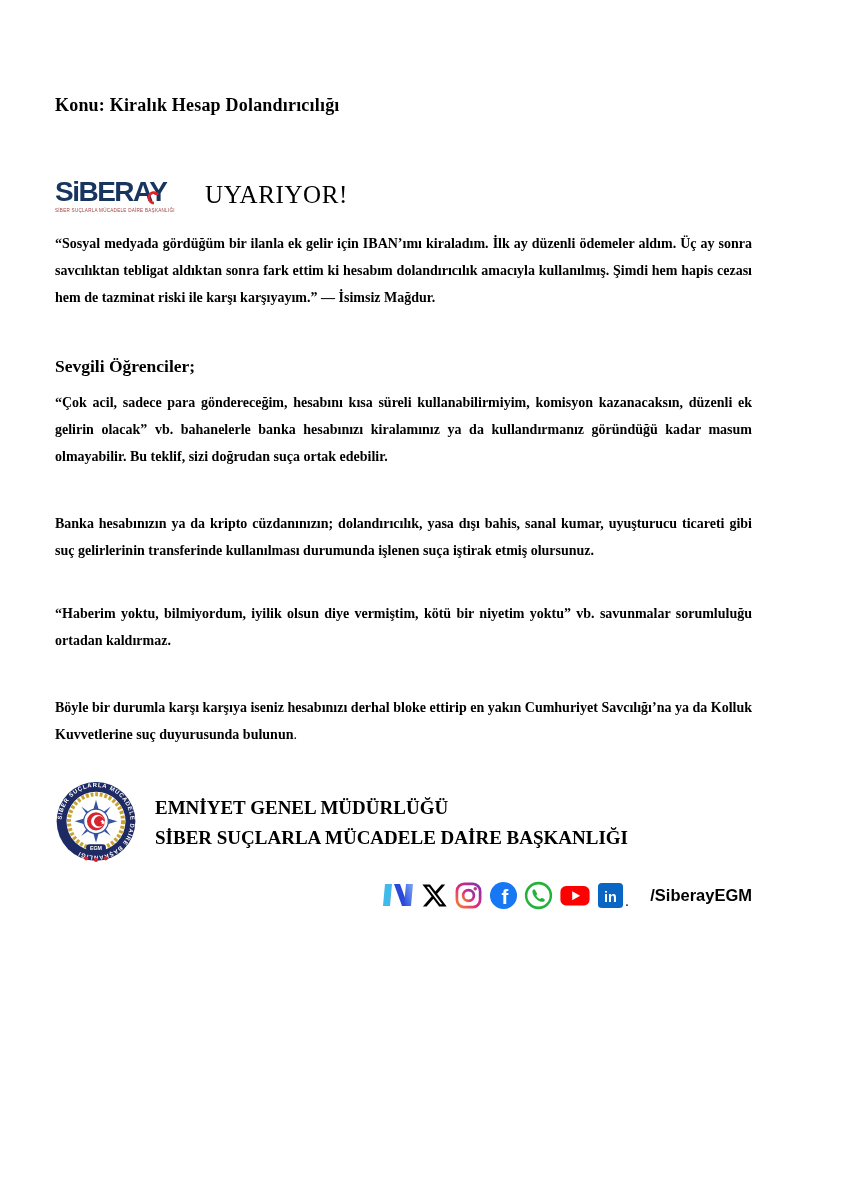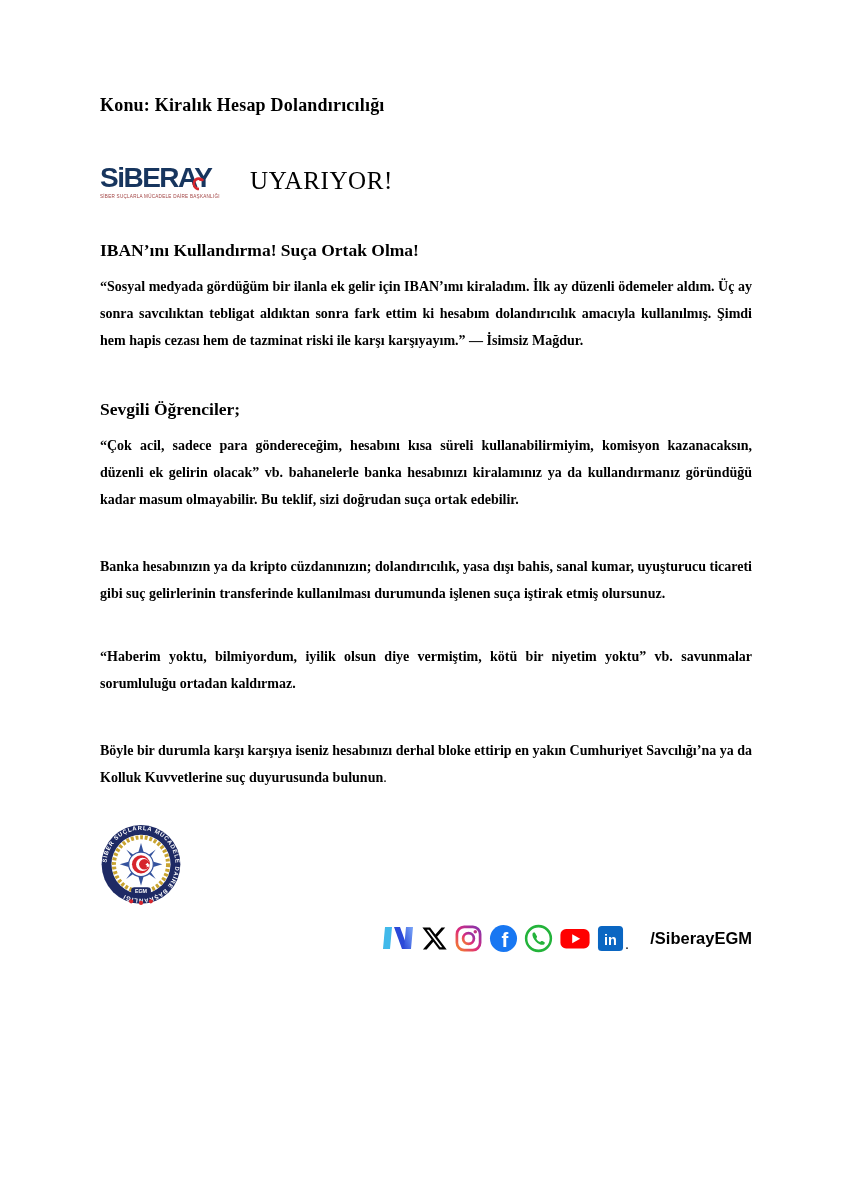--- a/index.html
+++ b/index.html
@@ -6,28 +6,28 @@
   body {
     width: 849px; height: 1200px;
     background: #ffffff;
     color: #000;
     font-family: "Liberation Serif", serif;
     overflow: hidden;
   }
   .page {
     box-sizing: border-box;
     width: 849px; height: 1200px;
-    padding: 95px 97px 0 100px;
+    padding: 95px 97px 0 55px;
   }
   .subject {
     font-size: 18px; font-weight: bold;
     letter-spacing: 0.2px;
   }
   .logo-row {
-    margin-top: 42px;
+    margin-top: 56px;
     display: flex; align-items: center; gap: 24px;
   }
   .warning-label {
     font-size: 25px; font-weight: normal; letter-spacing: 0.6px;
   }
   .headline {
     margin-top: 36px;
     font-size: 17.5px; font-weight: bold;
   }
   .para {
@@ -77,21 +77,20 @@
 
       <g>
         <path d="M 99 31 a 5.2 5.2 0 1 1 4.2 -8.3" fill="none" stroke="#D6252C" stroke-width="2.6"></path>
         <circle cx="100.5" cy="21.5" r="1.6" fill="#D6252C"></circle>
       </g>
       <text x="0" y="40" font-family="Liberation Sans, sans-serif" font-size="4.6" letter-spacing="0.25" fill="#A04040">SİBER SUÇLARLA MÜCADELE DAİRE BAŞKANLIĞI</text>
     </svg>
     <div class="warning-label">UYARIYOR!</div>
   </div>
 
-  <div class="headline">IBAN’ını Kullandırma! Suça Ortak Olma!</div>
 
   <p class="para">“Sosyal medyada gördüğüm bir ilanla ek gelir için IBAN’ımı kiraladım. İlk ay düzenli ödemeler aldım. Üç ay sonra savcılıktan tebligat aldıktan sonra fark ettim ki hesabım dolandırıcılık amacıyla kullanılmış. Şimdi hem hapis cezası hem de tazminat riski ile karşı karşıyayım.” — İsimsiz Mağdur.</p>
 
   <div class="salutation">Sevgili Öğrenciler;</div>
 
   <p class="para">“Çok acil, sadece para göndereceğim, hesabını kısa süreli kullanabilirmiyim, komisyon kazanacaksın, düzenli ek gelirin olacak” vb. bahanelerle banka hesabınızı kiralamınız ya da kullandırmanız göründüğü kadar masum olmayabilir. Bu teklif, sizi doğrudan suça ortak edebilir.</p>
 
   <p class="para gap-xl">Banka hesabınızın ya da kripto cüzdanınızın; dolandırıcılık, yasa dışı bahis, sanal kumar, uyuşturucu ticareti gibi suç gelirlerinin transferinde kullanılması durumunda işlenen suça iştirak etmiş olursunuz.</p>
 
   <p class="para gap-lg">“Haberim yoktu, bilmiyordum, iyilik olsun diye vermiştim, kötü bir niyetim yoktu” vb. savunmalar sorumluluğu ortadan kaldırmaz.</p>
@@ -132,20 +131,24 @@
       </g>
 
       <rect x="38" y="78" width="24" height="10" rx="4" fill="#1E2A64"></rect>
       <text x="50" y="85.5" text-anchor="middle" font-family="Liberation Sans, sans-serif" font-size="6.5" font-weight="bold" fill="#ffffff">EGM</text>
       <g fill="#D6252C">
         <circle cx="38" cy="95" r="2.6"></circle>
         <circle cx="50" cy="97" r="2.6"></circle>
         <circle cx="62" cy="95" r="2.6"></circle>
       </g>
     </svg>
+    <div class="org-lines">
+      <div>EMNİYET GENEL MÜDÜRLÜĞÜ</div>
+      <div>SİBER SUÇLARLA MÜCADELE DAİRE BAŞKANLIĞI</div>
+    </div>
   </div>
 
   <div class="social-row">
 
     <svg width="34" height="30" viewBox="0 0 34 30">
       <defs>
         <linearGradient id="nsGrad" x1="0" y1="1" x2="1" y2="0">
           <stop offset="0" stop-color="#2B49D8"></stop>
           <stop offset="1" stop-color="#7AA6F8"></stop>
         </linearGradient>

